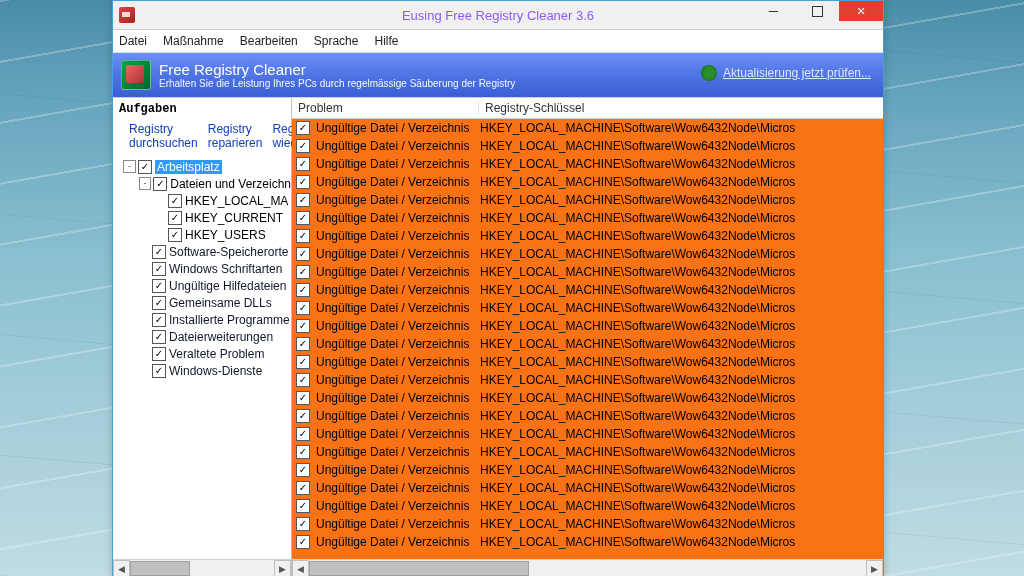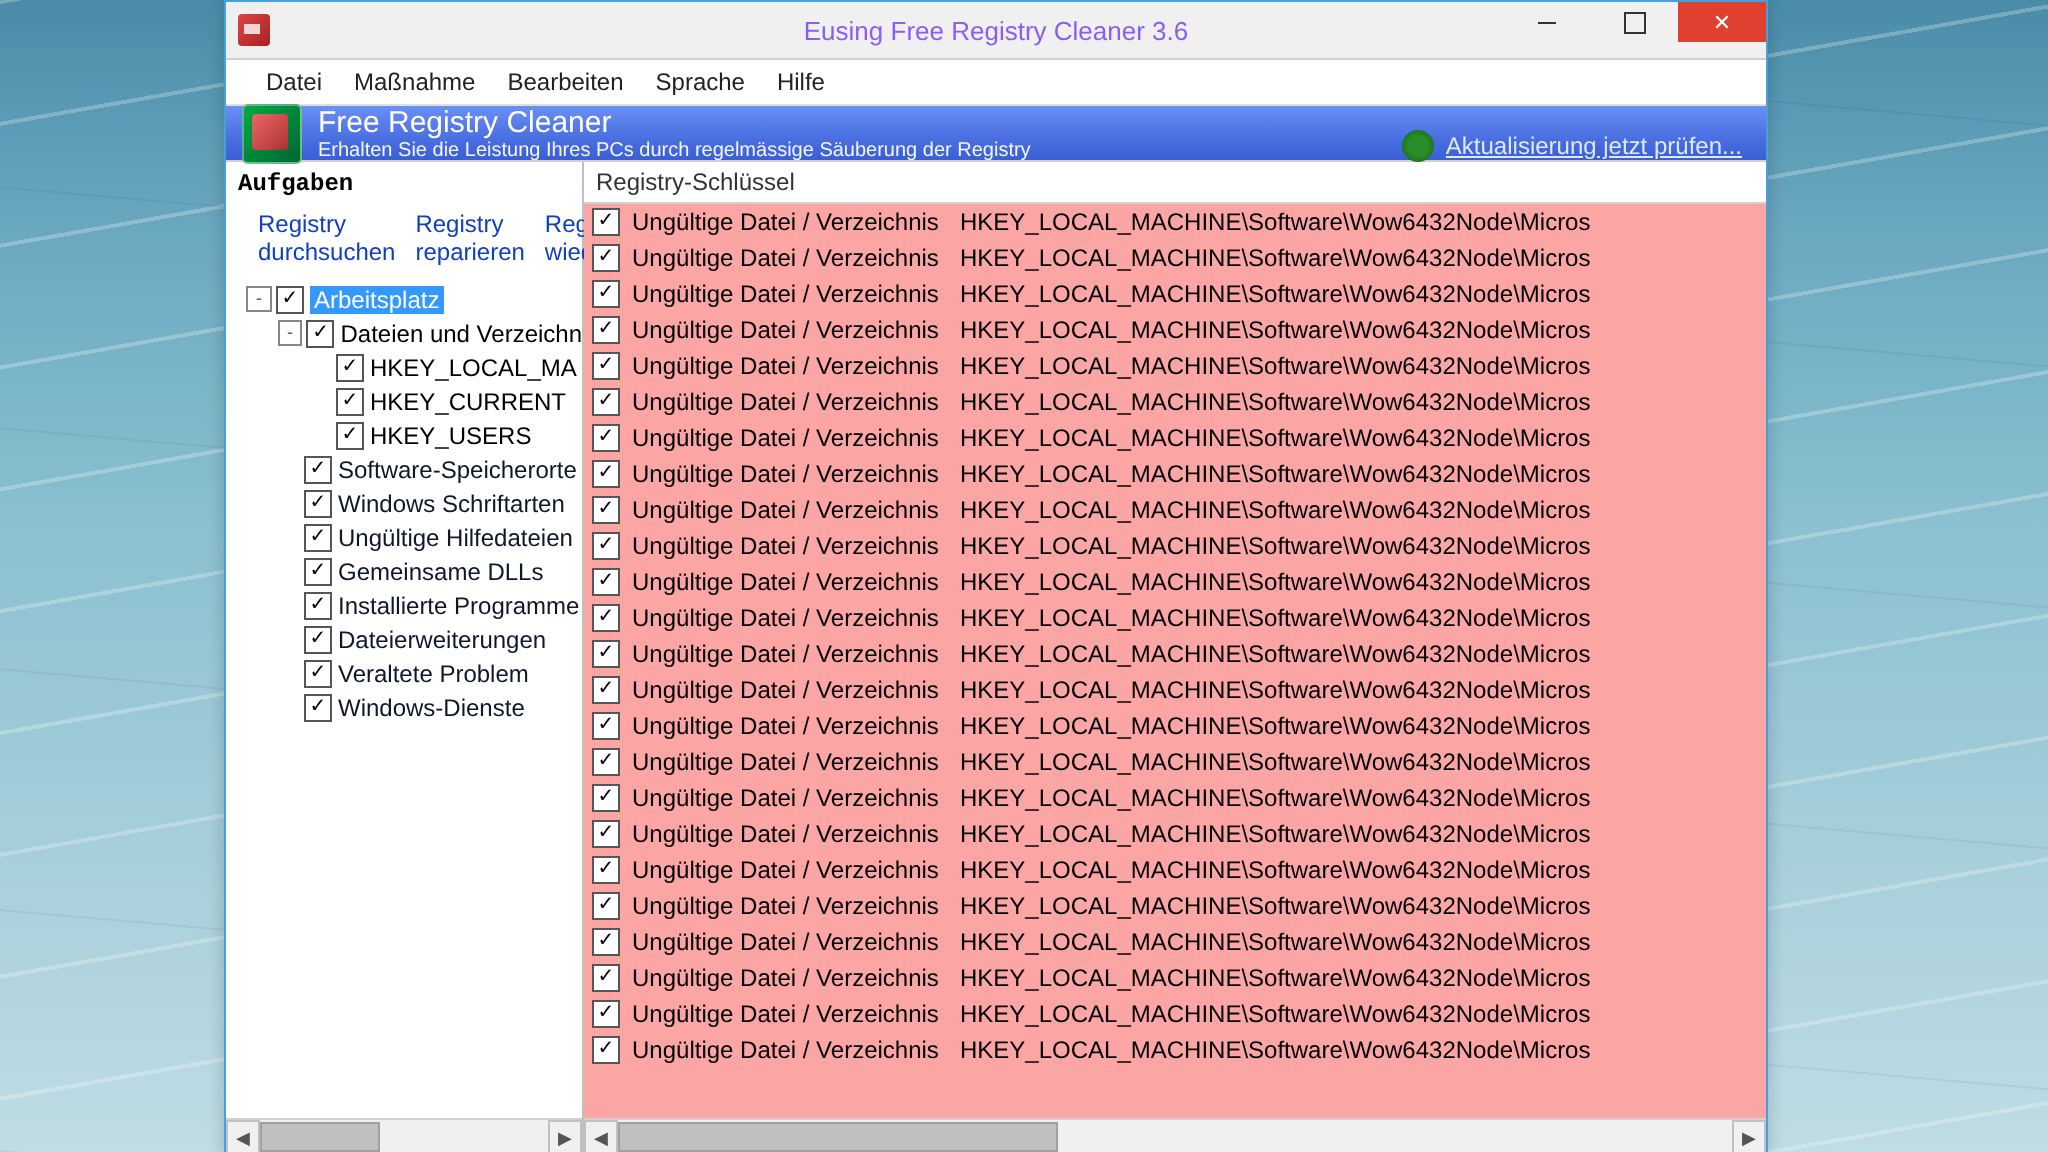--- a/index.html
+++ b/index.html
@@ -11,23 +11,23 @@
 .titlebar{height:28px;background:#f0f0f0;border-bottom:1px solid #d0d0d0;display:flex;align-items:center;position:relative}
 .titlebar .ico{width:16px;height:16px;margin:0 6px;background:linear-gradient(135deg,#d44,#a22);border-radius:2px;position:relative}
 .titlebar .ico:after{content:"";position:absolute;left:3px;top:5px;width:8px;height:5px;background:#fff;opacity:.8}
 .titlebar .title{position:absolute;left:0;right:0;text-align:center;font-size:13px;color:#8b5cf6;pointer-events:none}
 .winbtns{position:absolute;right:0;top:0;display:flex}
 .winbtn{width:44px;height:20px;display:flex;align-items:center;justify-content:center;font-size:11px;color:#333;cursor:default}
 .winbtn.min:after{content:"";width:9px;height:1px;background:#333}
 .winbtn.max:after{content:"";width:9px;height:9px;border:1px solid #333}
 .winbtn.close{background:#e04030;color:#fff;width:44px}
 .winbtn.close:after{content:"\2715";font-size:11px}
-.menubar{height:22px;background:#fff;border-bottom:1px solid #e0e0e0;display:flex;align-items:center;padding:0 20px;gap:16px;font-size:12px;color:#222}
+.menubar{height:22px;background:#fff;border-bottom:1px solid #e0e0e0;display:flex;align-items:center;padding:0 6px;gap:16px;font-size:12px;color:#222}
 .menubar span{cursor:default}
-.banner{height:27px;background:linear-gradient(180deg,#6a8ff5 0%,#4a6fe0 60%,#3a5fd5 100%);color:#fff;display:flex;align-items:center;padding:0 8px;position:relative}
+.banner{height:44px;background:linear-gradient(180deg,#6a8ff5 0%,#4a6fe0 60%,#3a5fd5 100%);color:#fff;display:flex;align-items:center;padding:0 8px;position:relative}
 .bico{width:28px;height:28px;margin-right:8px;background:linear-gradient(135deg,#0a4,#063);border:1px solid rgba(255,255,255,.4);border-radius:3px;position:relative}
 .bico:before{content:"";position:absolute;left:4px;top:4px;width:18px;height:18px;background:linear-gradient(135deg,#e66,#a33);border-radius:2px}
 .banner h1{margin:0;font-size:15px;font-weight:400}
 .banner .sub{font-size:10px;opacity:.95}
 .updwrap{position:absolute;right:12px;top:12px;display:flex;align-items:center;gap:6px}
 .updico{width:16px;height:16px;background:radial-gradient(circle,#2a8f2a 40%,#106010 100%);border-radius:50%}
 .upd{color:#e0e8ff;font-size:12px;text-decoration:underline;cursor:pointer}
 .body{flex:1;display:flex;overflow:hidden;border-top:1px solid #d0d0d0}
 .left{width:178px;border-right:1px solid #c0c0c0;display:flex;flex-direction:column;background:#fff}
 .lhdr{font-family:"Courier New",monospace;font-weight:bold;font-size:12px;padding:4px 6px;color:#000}
@@ -41,21 +41,21 @@
 .tw{width:11px;height:11px;border:1px solid #888;display:inline-flex;align-items:center;justify-content:center;font-size:9px;line-height:1;margin-right:2px;cursor:pointer;background:#fff;color:#555}
 .sp{display:inline-block}
 .cb{width:12px;height:12px;border:1px solid #555;background:#fff;display:inline-flex;align-items:center;justify-content:center;font-size:10px;color:#000;margin-right:3px;cursor:pointer}
 .cb.ck:after{content:"\2713";font-size:10px;line-height:1}
 .sel{background:#3399ff;color:#fff;padding:0 2px}
 .blue{color:#0f172a}
 .right{flex:1;display:flex;flex-direction:column;overflow:hidden}
 .cols{height:20px;border-bottom:1px solid #d0d0d0;display:flex;align-items:center;font-size:12px;color:#333;background:#fff}
 .col1{width:180px;padding-left:6px;border-right:1px solid #e4e4e4}
 .col2{flex:1;padding-left:6px}
-.rows{flex:1;overflow:auto;background:#fca5a5}
+.rows{flex:1;overflow:auto;background:#f97316}
 .rows::-webkit-scrollbar{width:17px;height:17px}
 .rows::-webkit-scrollbar-track{background:#f0f0f0}
 .rows::-webkit-scrollbar-thumb{background:#c0c0c0;border:1px solid #a0a0a0}
 .row{display:flex;align-items:center;height:18px;font-size:12px;white-space:nowrap;color:#000}
 .row .cb{margin-left:4px;margin-right:6px}
 .row .c1{width:164px;overflow:hidden}
 .row .c2{flex:1;overflow:hidden}
 .hsb{height:17px;background:#f0f0f0;border-top:1px solid #d0d0d0;display:flex;align-items:center}
 .hsb .ar{width:17px;height:17px;border:1px solid #c0c0c0;background:#f0f0f0;display:flex;align-items:center;justify-content:center;font-size:9px;color:#555;box-sizing:border-box}
 .hsb .track{flex:1;height:17px;position:relative}
@@ -188,20 +188,21 @@
         <div class="ar">◀</div>
         <div class="track">
             <div class="thumb" style="left:0;width:60px"></div>
           </div>
         <div class="ar">▶</div>
       </div>
     </div>
 
     <div class="right">
       <div class="cols">
+        <div class="col1">Problem</div>
         <div class="col2">Registry-Schlüssel</div>
       </div>
       <div class="rows" id="rows">
           <div class="row">
             <span class="cb ck"></span>
             <span class="c1">Ungültige Datei / Verzeichnis</span>
             <span class="c2">HKEY_LOCAL_MACHINE\Software\Wow6432Node\Micros</span>
           </div>
           <div class="row">
             <span class="cb ck"></span>

